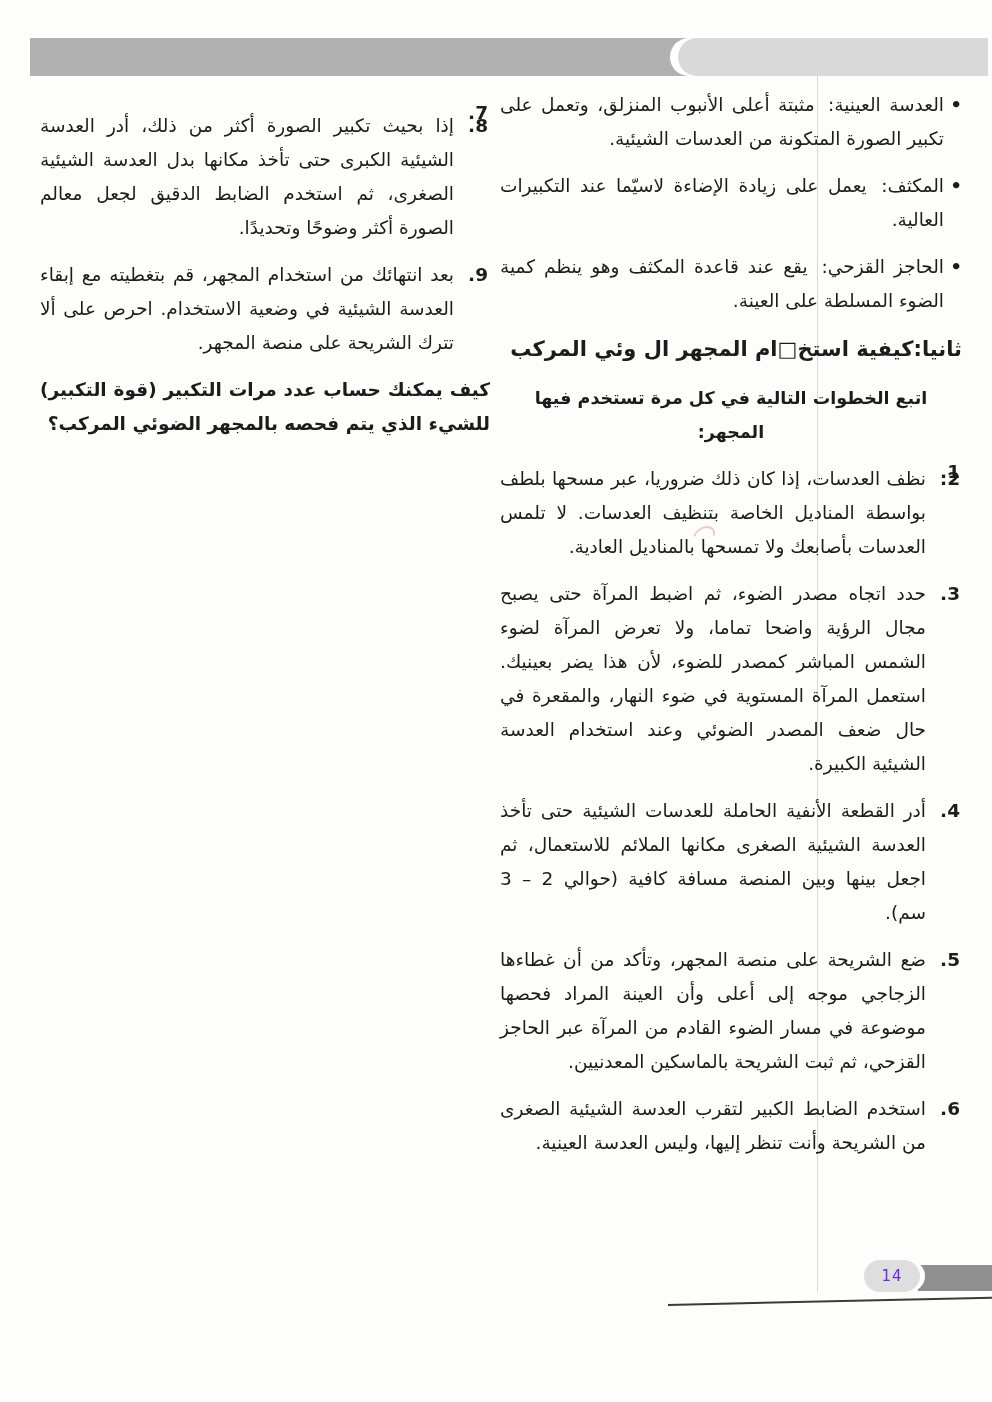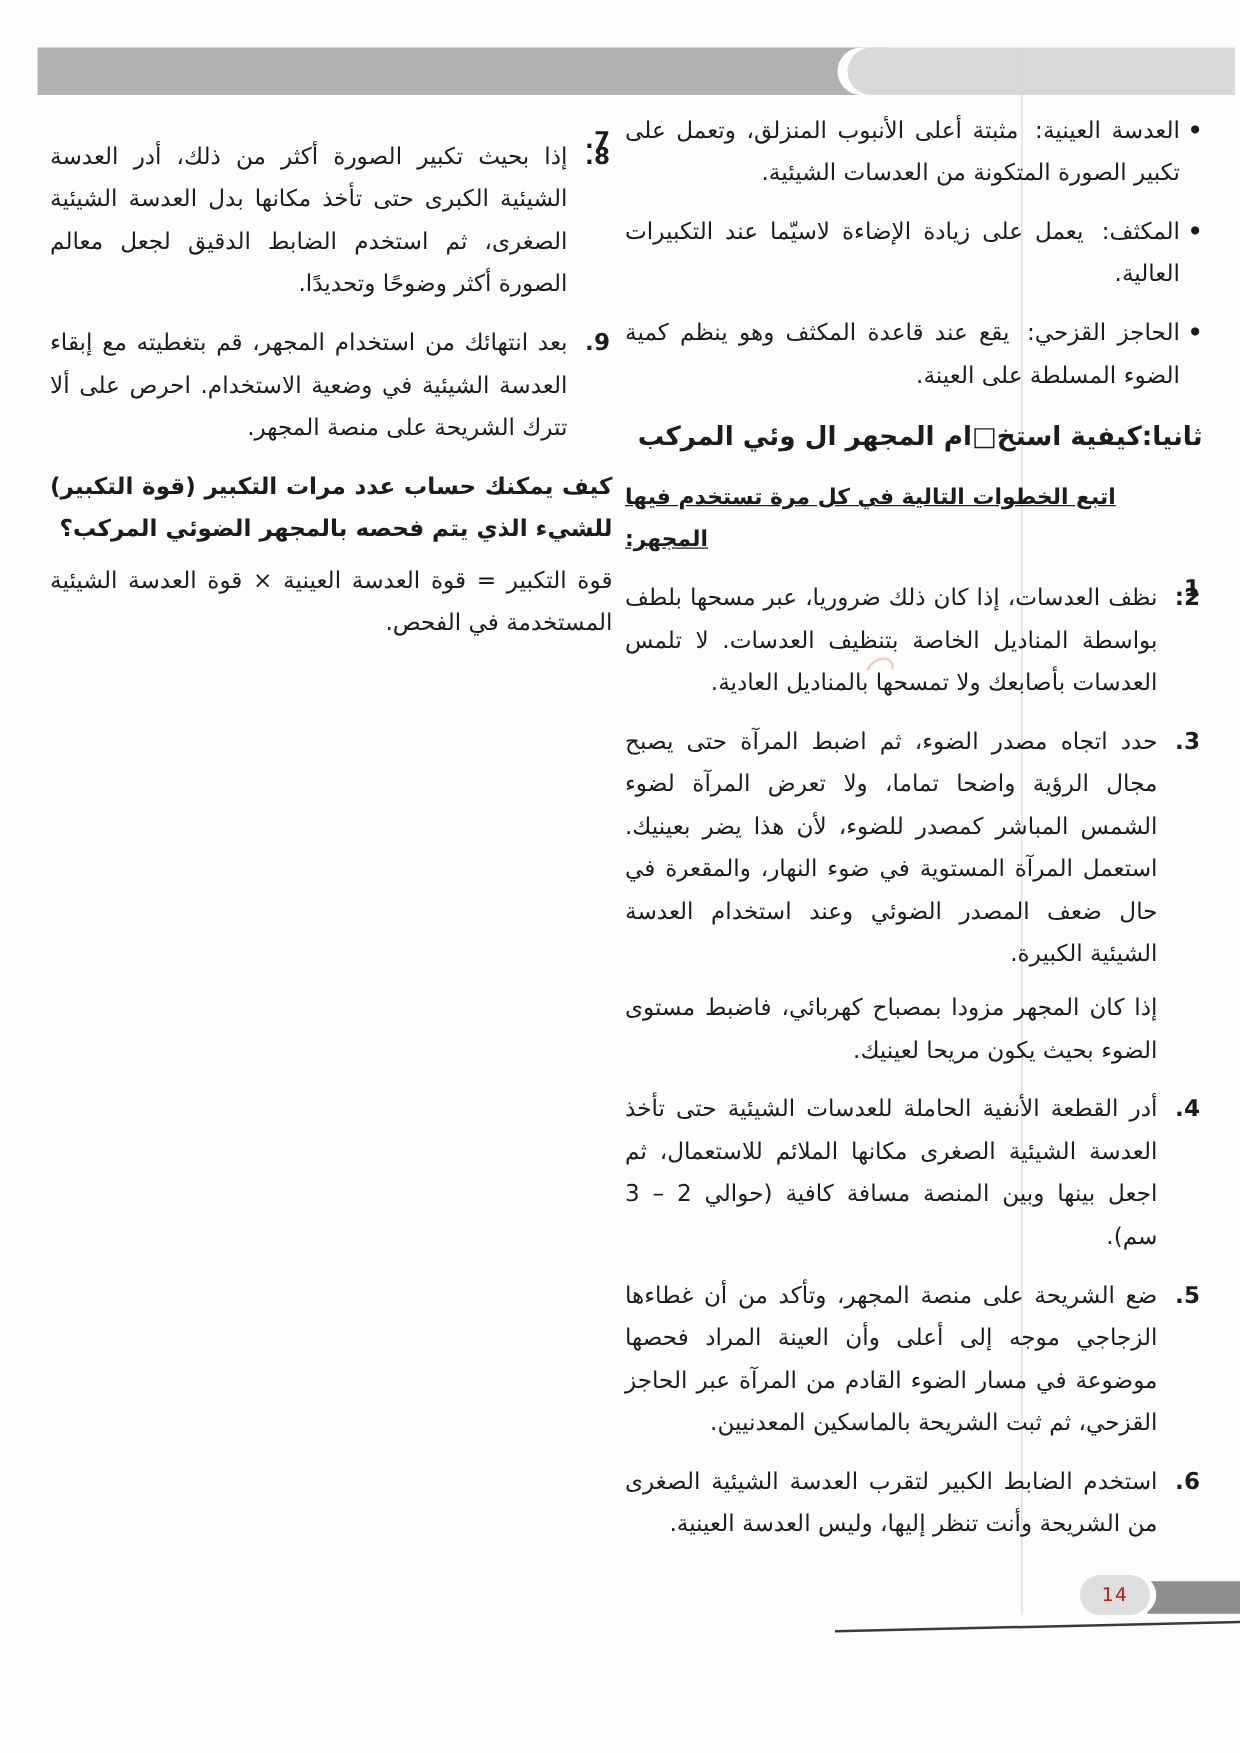--- a/index.html
+++ b/index.html
@@ -25,36 +25,36 @@
   
   .col{position:absolute;direction:rtl;text-align:justify;font-size:18.5px;line-height:34px;}
   .col-right{top:88px;right:30px;width:462px;}
   .col-left{top:96px;left:40px;width:450px;}
   
   .bullet{position:relative;padding-right:18px;margin-bottom:13px;}
   .bullet .marker{position:absolute;right:0;top:0;font-weight:700;}
   .bullet .term{font-weight:400;margin-left:5px;}
   
   .section-heading{font-weight:700;font-size:21px;line-height:34px;margin:14px 0 4px;}
-  .steps-intro{font-weight:700;font-size:17.5px;text-align:left;margin:15px 0 6px;text-decoration:underline;}
+  .steps-intro{font-weight:700;font-size:17.5px;text-align:center;margin:15px 0 6px;}
   
   .step{position:relative;padding-right:36px;margin-bottom:13px;}
   .step .num{position:absolute;right:2px;top:0;font-weight:700;}
   .step-note{padding-right:36px;margin:-4px 0 13px;}
   
   .question{font-weight:700;margin:8px 0 7px;}
   .answer{margin:0 0 2px;}
   .formula{margin:0;}
   
   .page-number-bar{position:absolute;left:918px;top:1265px;width:74px;height:26px;background:#8f8f8f;}
   .page-number-badge{
     position:absolute;left:864px;top:1260px;width:56px;height:32px;background:#dedede;
     border-radius:16px;box-shadow:5px 0 0 #ffffff;
     display:flex;align-items:center;justify-content:center;
-    font-size:15px;color:#b91c1c;letter-spacing:1px;
+    font-size:15px;color:#6d28d9;letter-spacing:1px;
   }
 </style>
 </head>
 <body>
 
 <div class="header-band">
   <div class="dark"></div>
   <div class="light"></div>
 </div>
 
@@ -91,21 +91,20 @@
   <div class="step">
     <span class="num">2.</span>
     <span>نظف العدسات، إذا كان ذلك ضروريا، عبر مسحها بلطف بواسطة المناديل الخاصة بتنظيف العدسات. لا تلمس العدسات بأصابعك ولا تمسحها بالمناديل العادية.</span>
   </div>
 
   <div class="step">
     <span class="num">3.</span>
     <span>حدد اتجاه مصدر الضوء، ثم اضبط المرآة حتى يصبح مجال الرؤية واضحا تماما، ولا تعرض المرآة لضوء الشمس المباشر كمصدر للضوء، لأن هذا يضر بعينيك. استعمل المرآة المستوية في ضوء النهار، والمقعرة في حال ضعف المصدر الضوئي وعند استخدام العدسة الشيئية الكبيرة.</span>
   </div>
 
-  <div class="step-note">إذا كان المجهر مزودا بمصباح كهربائي، فاضبط مستوى الضوء بحيث يكون مريحا لعينيك.</div>
 
   <div class="step">
     <span class="num">4.</span>
     <span>أدر القطعة الأنفية الحاملة للعدسات الشيئية حتى تأخذ العدسة الشيئية الصغرى مكانها الملائم للاستعمال، ثم اجعل بينها وبين المنصة مسافة كافية (حوالي 2 ‏–‏ 3 سم).</span>
   </div>
 
   <div class="step">
     <span class="num">5.</span>
     <span>ضع الشريحة على منصة المجهر، وتأكد من أن غطاءها الزجاجي موجه إلى أعلى وأن العينة المراد فحصها موضوعة في مسار الضوء القادم من المرآة عبر الحاجز القزحي، ثم ثبت الشريحة بالماسكين المعدنيين.</span>
   </div>
@@ -126,19 +125,18 @@
     <span class="num">8.</span>
     <span>إذا بحيث تكبير الصورة أكثر من ذلك، أدر العدسة الشيئية الكبرى حتى تأخذ مكانها بدل العدسة الشيئية الصغرى، ثم استخدم الضابط الدقيق لجعل معالم الصورة أكثر وضوحًا وتحديدًا.</span>
   </div>
 
   <div class="step">
     <span class="num">9.</span>
     <span>بعد انتهائك من استخدام المجهر، قم بتغطيته مع إبقاء العدسة الشيئية في وضعية الاستخدام. احرص على ألا تترك الشريحة على منصة المجهر.</span>
   </div>
 
   <div class="question">كيف يمكنك حساب عدد مرات التكبير (قوة التكبير) للشيء الذي يتم فحصه بالمجهر الضوئي المركب؟</div>
-  <div class="formula">قوة التكبير = قوة العدسة العينية × قوة العدسة الشيئية المستخدمة في الفحص.</div>
 </div>
 
 <div class="page-number-bar"></div>
 <div class="page-number-badge">14</div>
 
 <div class="scan-edge-line"></div>
 
 </body></html>

